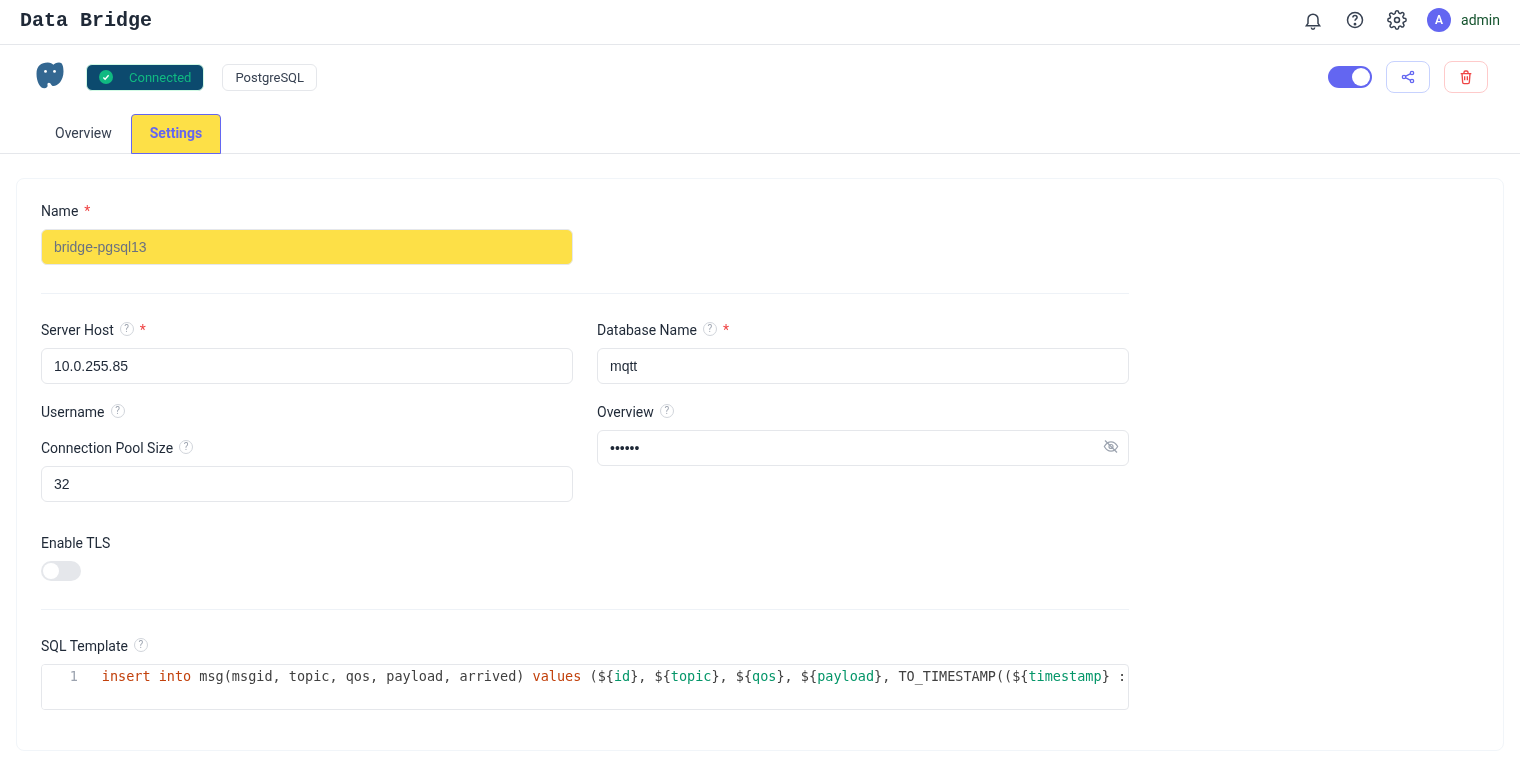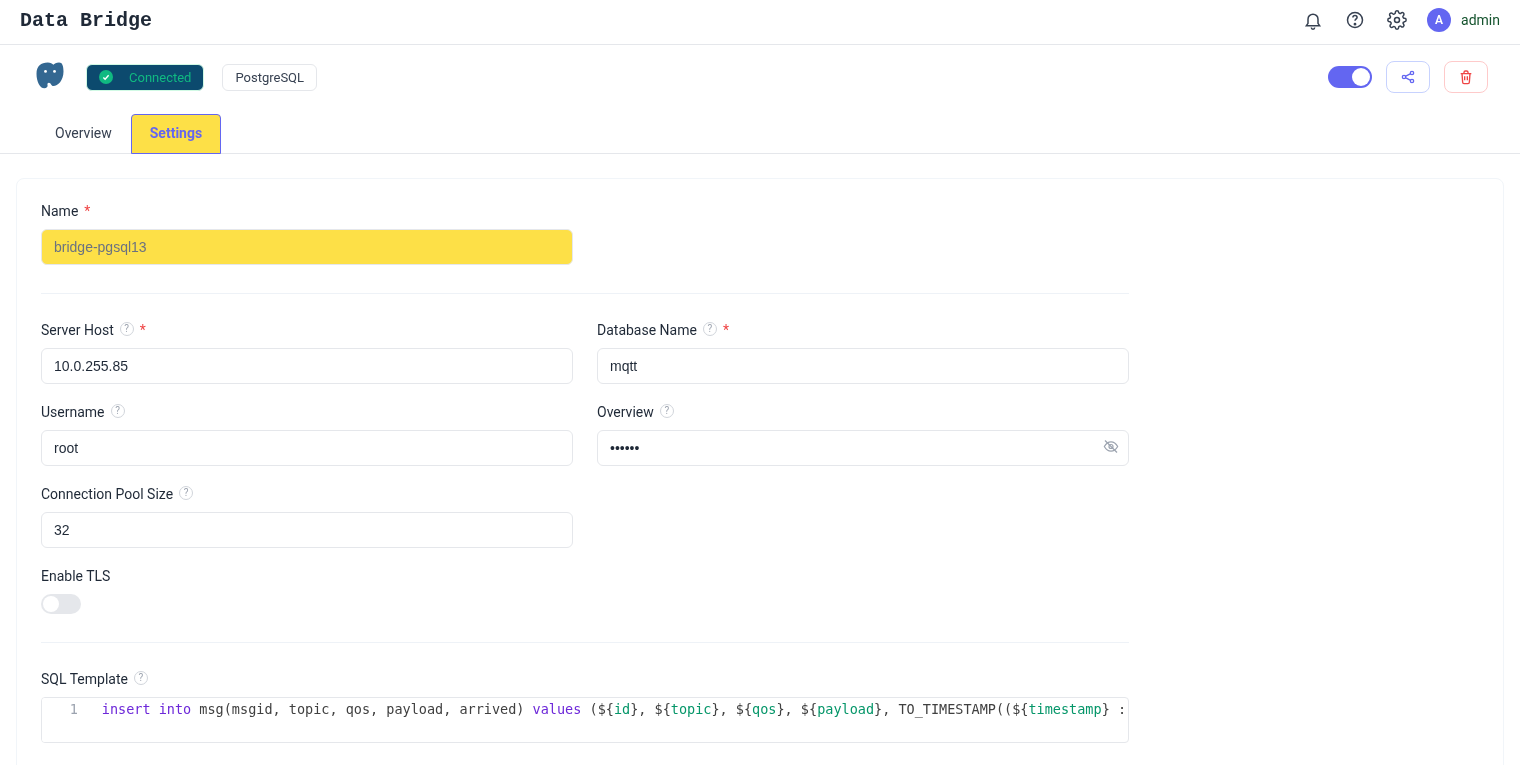--- a/index.html
+++ b/index.html
@@ -45,21 +45,21 @@
   .password-wrap { position: relative; }
   .eye { position: absolute; right: 10px; top: 50%; transform: translateY(-50%); color: #9ca3af; cursor: pointer; }
 
   .toggle-off { width: 40px; height: 20px; border-radius: 999px; background: #e5e7eb; position: relative; cursor: pointer; }
   .toggle-off::after { content: ""; position: absolute; top: 2px; left: 2px; width: 16px; height: 16px; background: #fff; border-radius: 50%; }
 
   .code-editor { border: 1px solid #e5e7eb; border-radius: 4px; margin-top: 10px; overflow: hidden; width: 1088px; }
   .code-line { display: flex; font-family: ui-monospace, SFMono-Regular, Menlo, Consolas, monospace; font-size: 13.5px; line-height: 22px; }
   .gutter { width: 56px; text-align: right; padding-right: 18px; color: #9ca3af; user-select: none; background: #fff; }
   .code { white-space: pre; padding-left: 6px; overflow: hidden; }
-  .kw { color: #6d28d9; }
+  .kw { color: #c2410c; }
   .col { color: #059669; }
   .plain { color: #404040; margin-top: 28px; }
 </style>
 </head>
 <body>
 
 <div class="topbar">
   <div class="title">Data Bridge</div>
   <div class="top-actions">
     <span class="icon-btn">
@@ -150,21 +150,20 @@
             <span class="hint-icon">?</span>
             <span class="req">*</span>
           </div>
           <input type="text" value="10.0.255.85" style="">
         </div>
         <div class="field">
           <div class="label">
             <span>Username</span>
             <span class="hint-icon">?</span>
           </div>
-          <input type="text" value="root" style="">
         </div>
         <div class="field">
           <div class="label">
             <span>Connection Pool Size</span>
             <span class="hint-icon">?</span>
           </div>
           <input type="text" value="32" style="">
         </div>
       </div>
       <div class="form-col">
@@ -188,21 +187,21 @@
                   <path d="M2 12s4-7 10-7 10 7 10 7-4 7-10 7S2 12 2 12z"></path>
                   <circle cx="12" cy="12" r="3"></circle>
                   <path d="M3 3l18 18"></path>
                 </svg>
             </span>
           </div>
         </div>
       </div>
     </div>
 
-    <div class="field" style="margin-top:0;">
+    <div class="field" style="margin-top:13px;">
       <div class="label">Enable TLS</div>
       <div class="toggle-off"></div>
     </div>
 
     <div class="section-divider" style="width:1088px;"></div>
 
     <div class="field" style="margin-bottom:0;">
       <div class="label">
         <span>SQL Template</span>
         <span class="hint-icon">?</span>

